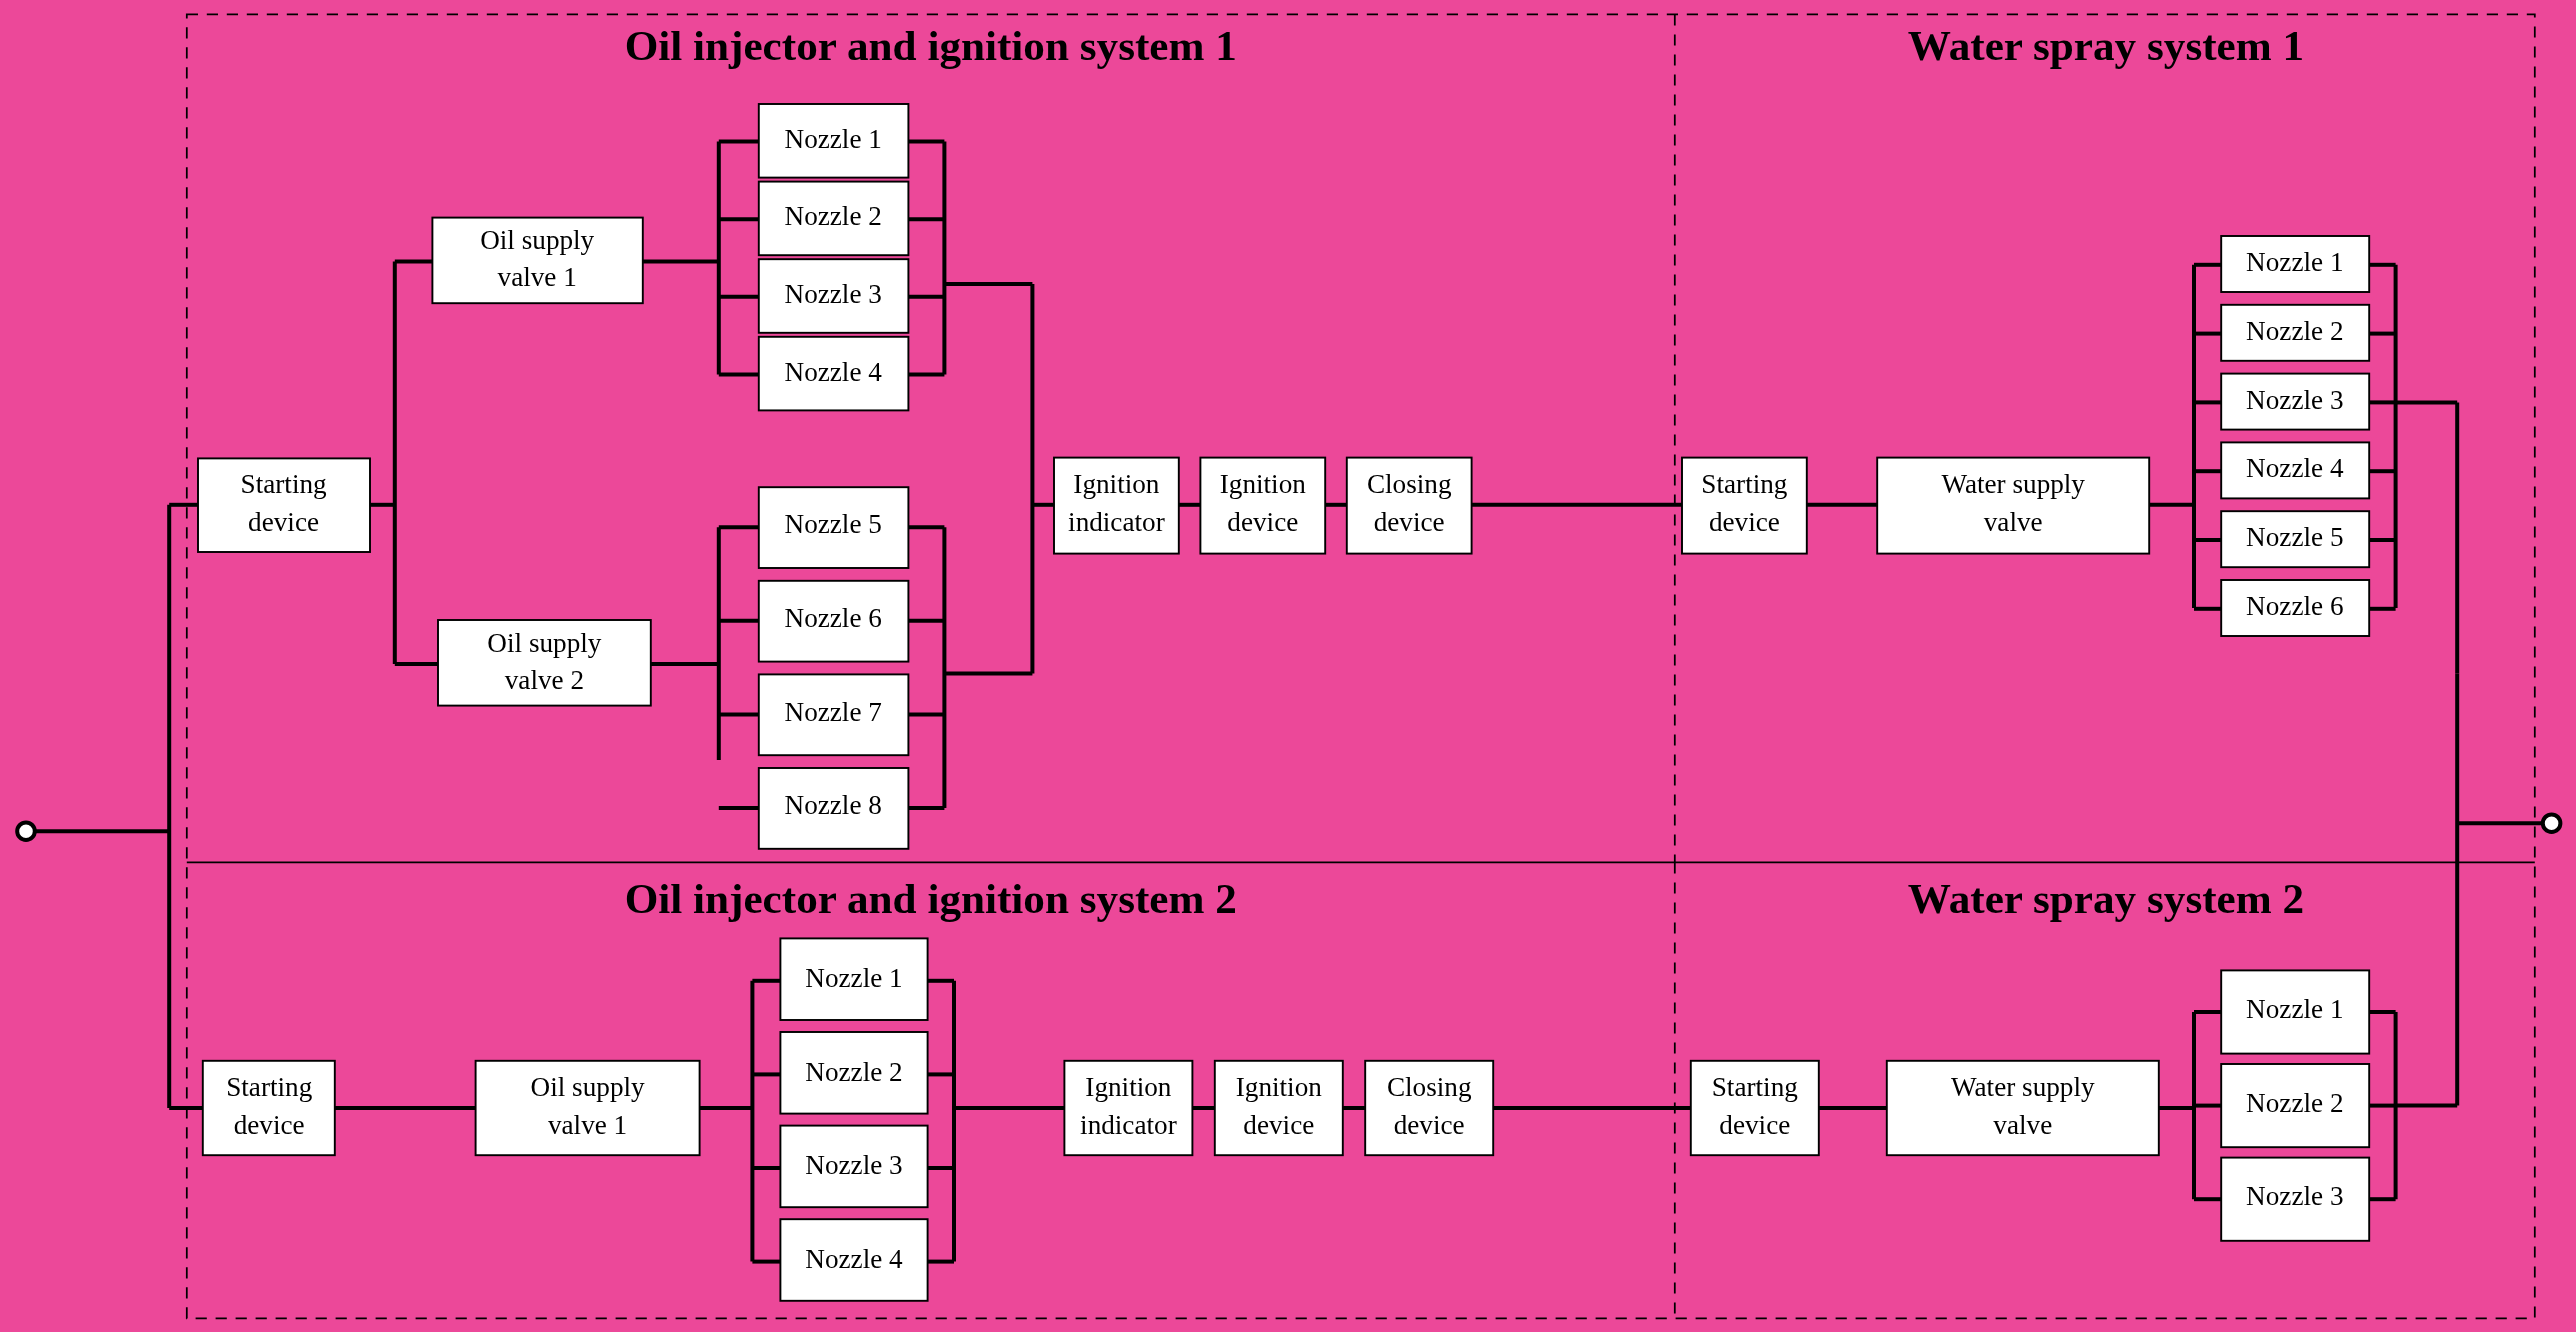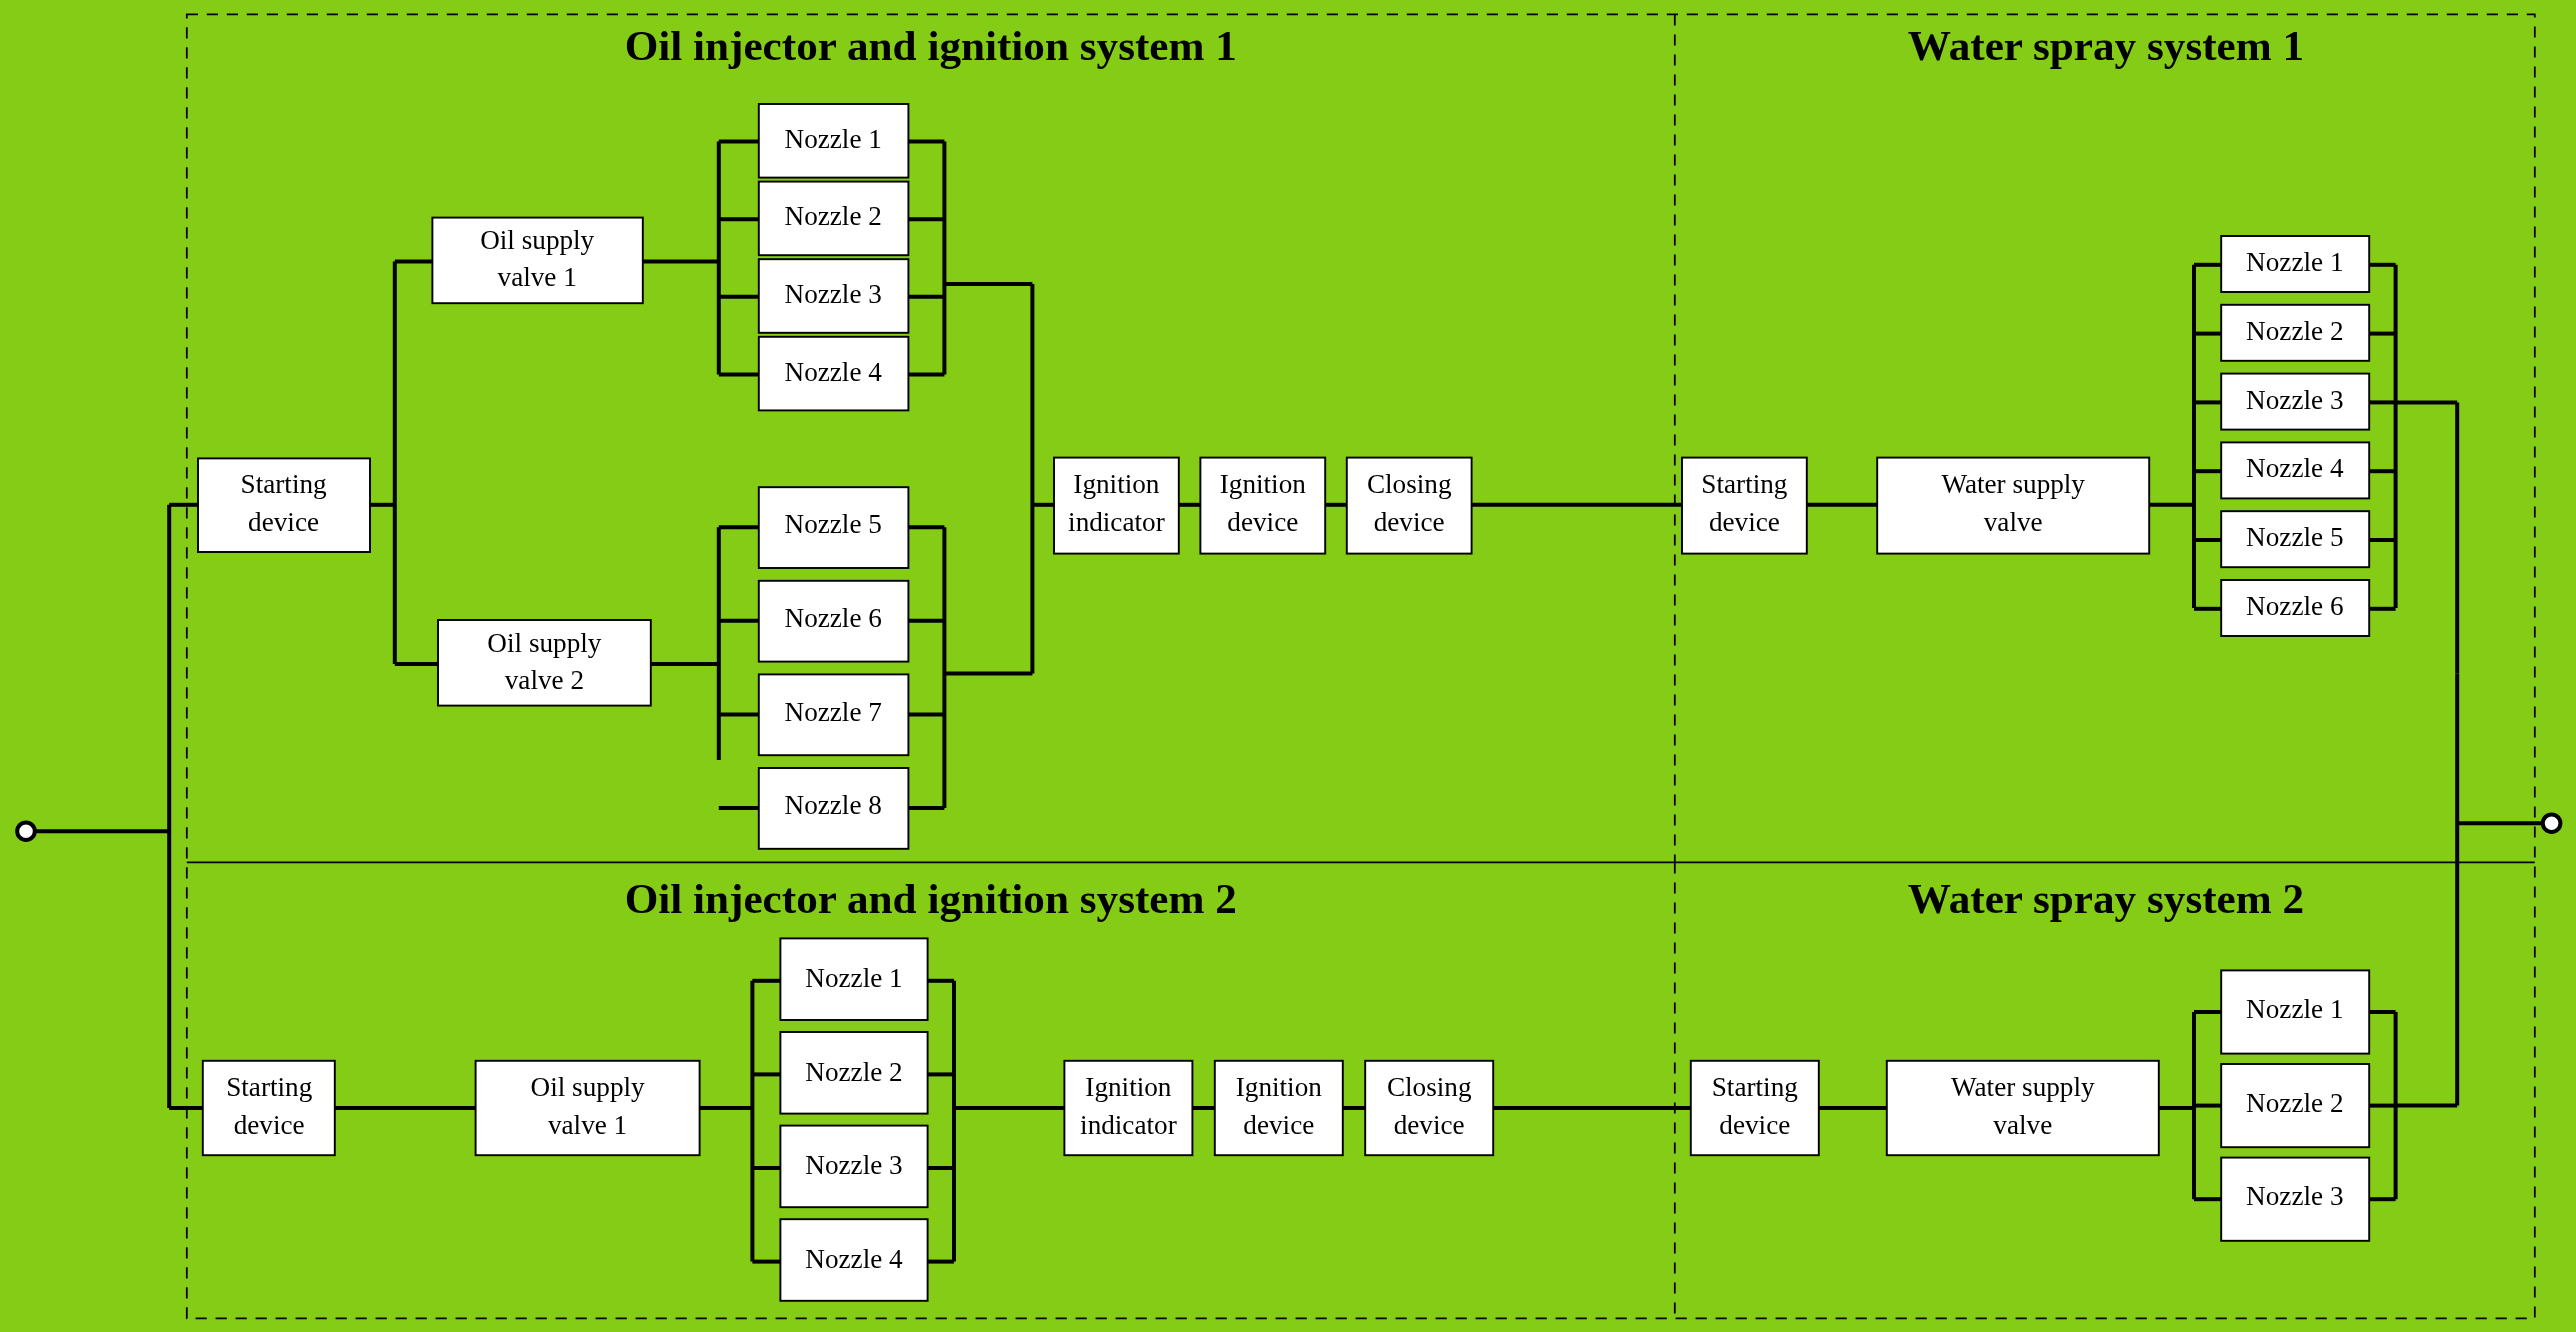--- a/index.html
+++ b/index.html
@@ -1,17 +1,17 @@
 <!DOCTYPE html>
 <html style="font-size:12.8px"><head>
 <meta charset="utf-8">
 <style>
   html,body{margin:0;padding:0;background:#ffffff;}
   body{font-family:"Liberation Serif", serif;}
-  #stage{position:relative;width:2576px;height:1332px;background:#84cc16;overflow:hidden;}
+  #stage{position:relative;width:2576px;height:1332px;background:#ec4899;overflow:hidden;}
   svg{display:block;}
   .blk-rect{fill:#ffffff;stroke:#000000;stroke-width:2.4;}
   .blk-text{font-family:"Liberation Serif", serif;font-size:34px;fill:#000000;text-anchor:middle;dominant-baseline:middle;}
   .sect-title{font-family:"Liberation Serif", serif;font-weight:bold;font-size:54px;fill:#000000;text-anchor:middle;dominant-baseline:middle;}
   .wire{stroke:#000000;stroke-width:5;fill:none;stroke-linecap:butt;}
   .dashed{fill:none;stroke:#000000;stroke-width:2.2;stroke-dasharray:14 11;}
   .divider{stroke:#000000;stroke-width:2.2;fill:none;}
   .term{fill:#ffffff;stroke:#000000;stroke-width:5;}
 </style>
 </head>

